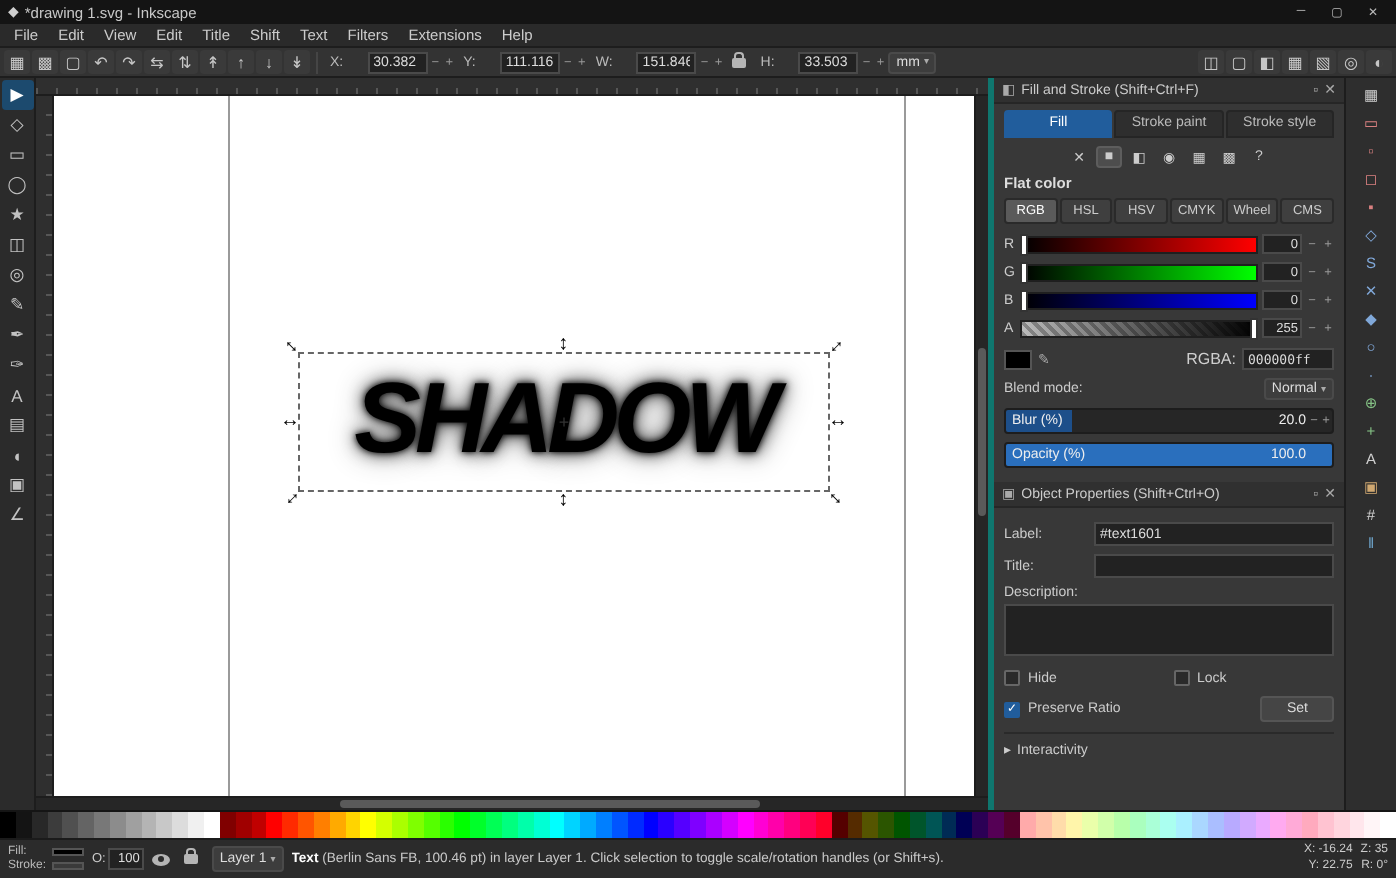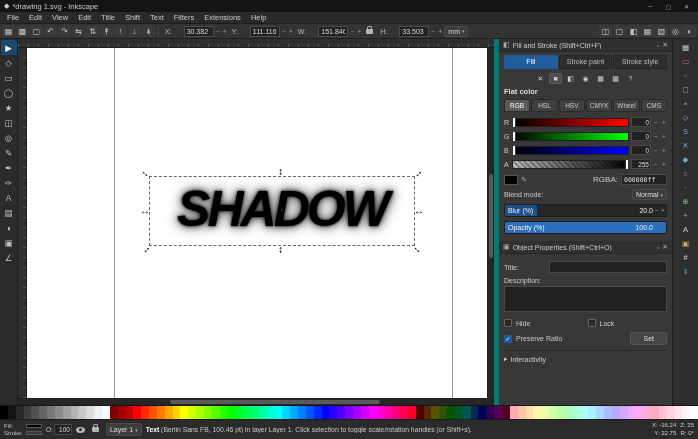--- a/index.html
+++ b/index.html
@@ -64,21 +64,21 @@
   .h-n  { left:50%; margin-left:-5px; top:-10px; transform:rotate(90deg); }
   .h-ne { right:-9px; top:-9px; transform:rotate(-45deg); }
   .h-e  { right:-10px; top:50%; margin-top:-5px; }
   .h-se { right:-9px; bottom:-9px; transform:rotate(45deg); }
   .h-s  { left:50%; margin-left:-5px; bottom:-10px; transform:rotate(90deg); }
   .h-sw { left:-9px; bottom:-9px; transform:rotate(-45deg); }
   .h-w  { left:-10px; top:50%; margin-top:-5px; }
   .center-mark { position:absolute; left:50%; top:50%; transform:translate(-50%,-50%); font-size:9px; color:#333; }
 
   
-  .dock { width:178px; flex:0 0 auto; background:#383838; border-left:5px solid #0f766e; display:flex; flex-direction:column; min-height:0; overflow:hidden; }
+  .dock { width:178px; flex:0 0 auto; background:#383838; border-left:3px solid #0f766e; display:flex; flex-direction:column; min-height:0; overflow:hidden; }
   .phead { height:13px; flex:0 0 auto; background:#303030; border-bottom:1px solid #262626; display:flex; align-items:center; gap:3px; padding:0 4px; }
   .ptitle { font-size:7px; color:#ccc; white-space:nowrap; overflow:hidden; flex:1; }
   .picon { font-size:7px; color:#aaa; }
   .pbody { padding:3px 5px; }
   .ftabs { display:flex; gap:1px; }
   .ftab { flex:1; text-align:center; padding:2px 0 3px; background:#2e2e2e; border:1px solid #252525; color:#bbb; font-size:7px; border-radius:2px 2px 0 0; white-space:nowrap; }
   .ftab.active { background:#215d9c; border-color:#215d9c; color:#fff; }
   .paint-row { display:flex; justify-content:center; gap:2px; margin:4px 0 2px; }
   .paint-btn { width:13px; height:11px; display:flex; align-items:center; justify-content:center; font-size:7px; color:#ccc; border:1px solid transparent; border-radius:2px; }
   .paint-btn.active { background:#4d4d4d; border-color:#5d5d5d; }
@@ -375,20 +375,24 @@
         </div>
       </div>
 
       <div class="phead">
         <span class="picon">▣</span>
         <span class="ptitle">Object Properties (Shift+Ctrl+O)</span>
         <span class="picon">▫</span>
         <span class="picon">✕</span>
       </div>
       <div class="pbody">
+        <div class="oprow">
+          <label>Label:</label>
+          <input class="opinput" value="#text1601" style="">
+        </div>
         <div class="oprow">
           <label>Title:</label>
           <input class="opinput" value="" style="">
         </div>
         <div class="desc-label">Description:</div>
         <textarea class="desc-box" style=""></textarea>
         <div class="cbrow">
           <span class="half">
             <span class="cb"></span>
             <span class="cblabel">Hide</span>

